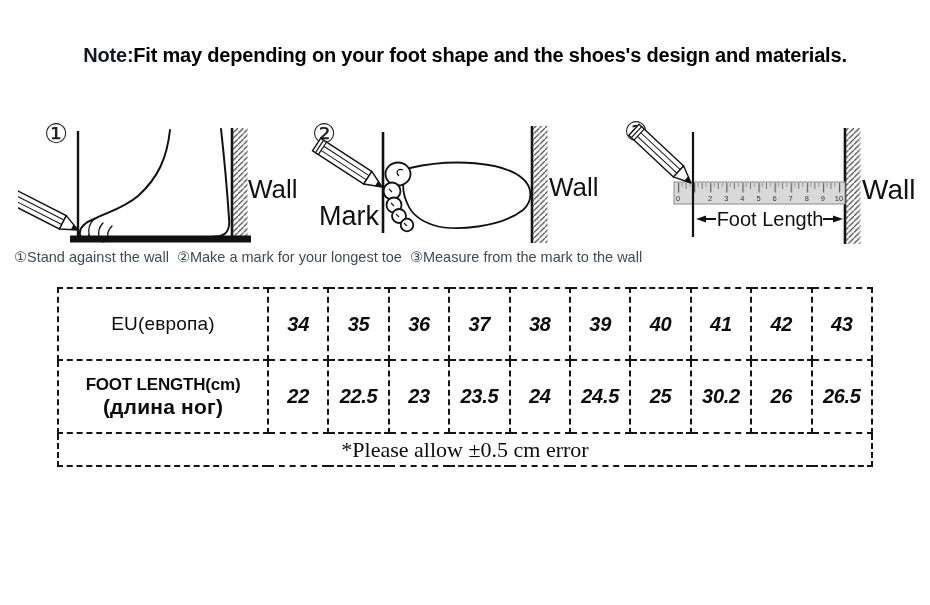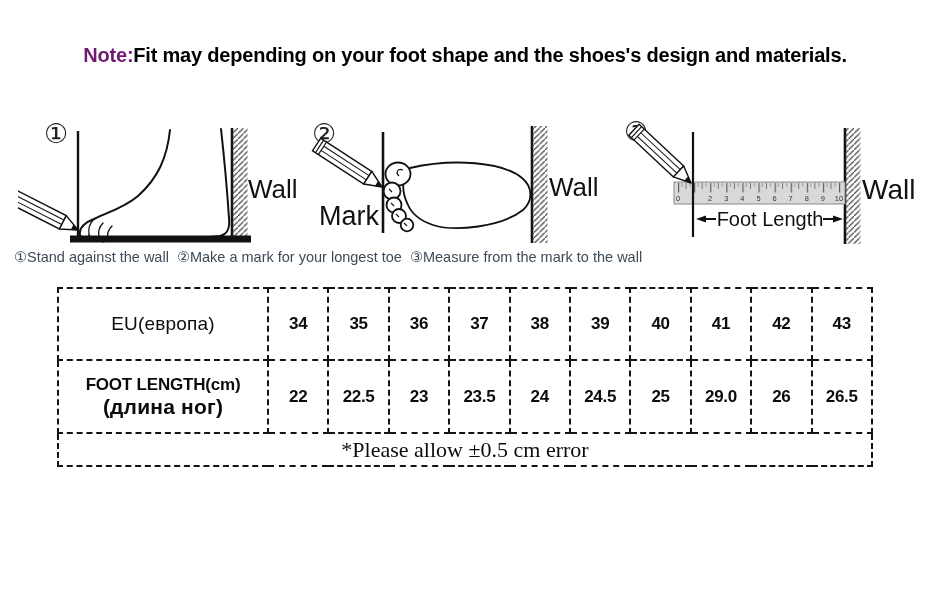--- a/index.html
+++ b/index.html
@@ -1,34 +1,34 @@
 <!DOCTYPE html>
 <html><head>
 <meta charset="utf-8">
 <style>
   html,body{margin:0;padding:0;background:#fff;}
   .stage{position:relative;width:930px;height:605px;background:#fff;overflow:hidden;
          font-family:"Liberation Sans",sans-serif;}
   
   .note{position:absolute;top:44px;left:0;width:100%;text-align:center;
         font-size:20px;font-weight:bold;color:#000;letter-spacing:-0.2px;white-space:nowrap;}
-  .note .red{color:#701a75;}
+  .note .red{color:#0f172a;}
   
   .diag{position:absolute;top:106px;height:144px;}
   #d1{left:18px;width:292px;}
   #d2{left:303px;width:307px;}
   #d3{left:612px;width:318px;}
   .caption{position:absolute;left:14px;top:249px;font-size:14.5px;color:#3e4b57;white-space:pre;text-align:right;}
   
   table.size{position:absolute;left:57px;top:287px;width:816px;border-collapse:collapse;
              table-layout:fixed;color:#0c0c0c;}
   table.size td{border:2px dashed #141414;text-align:center;vertical-align:middle;padding:0;}
   td.title-cell{height:55px;font-family:"Liberation Serif",serif;font-weight:bold;font-size:21px;}
   td.label-cell{font-size:19px;letter-spacing:0.2px;}
-  td.num{font-weight:bold;font-size:17px;letter-spacing:-0.3px;}
+  td.num{font-weight:bold;font-size:20px;letter-spacing:-0.3px;font-style:italic;}
   tr.r-eu td{height:70px;} tr.r-us td{height:77px;} tr.r-foot td{height:71px;}
   .foot-l1{font-size:17px;font-weight:700;letter-spacing:-0.2px;text-align:center;}
   .foot-l2{font-size:21px;font-weight:600;}
   td.footnote-cell{height:31px;font-family:"Liberation Serif",serif;font-size:22px;}
   svg text{font-family:"Liberation Sans","DejaVu Sans",sans-serif;}
   .badge{font-family:"DejaVu Sans",sans-serif;}
 </style>
 </head>
 <body>
 
@@ -200,21 +200,21 @@
         <div class="foot-l1">FOOT LENGTH(cm)</div>
         <div class="foot-l2">(длина ног)</div>
       </td>
       <td class="num">22</td>
       <td class="num">22.5</td>
       <td class="num">23</td>
       <td class="num">23.5</td>
       <td class="num">24</td>
       <td class="num">24.5</td>
       <td class="num">25</td>
-      <td class="num">29.0</td>
+      <td class="num">30.2</td>
       <td class="num">26</td>
       <td class="num">26.5</td>
     </tr>
     <tr>
       <td class="footnote-cell" colspan="11">*Please allow ±0.5 cm error</td>
     </tr>
   </tbody>
     </table>
 </div>
 

